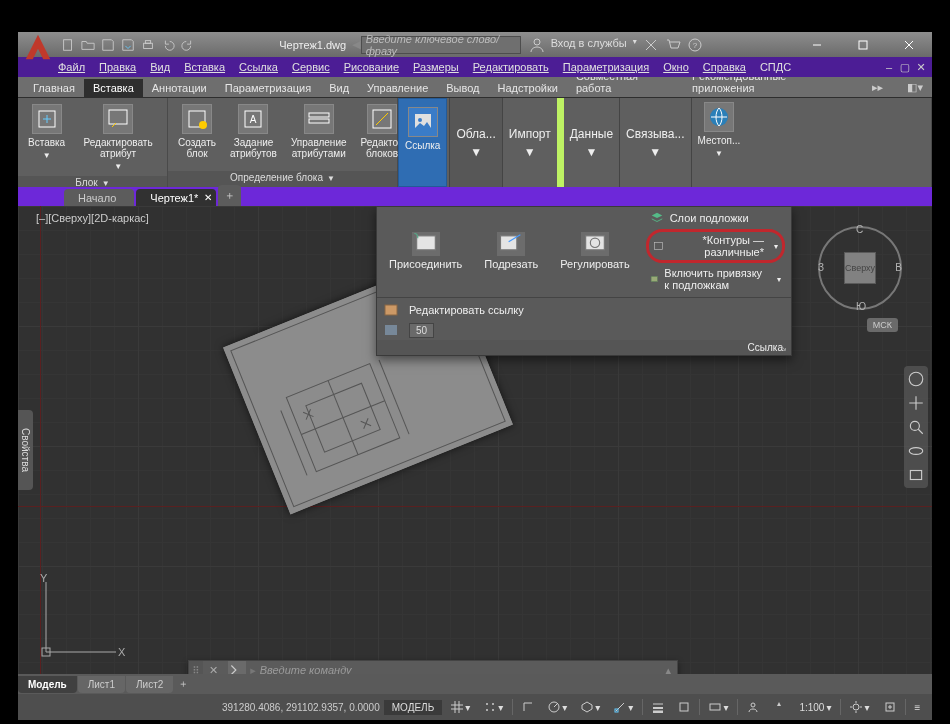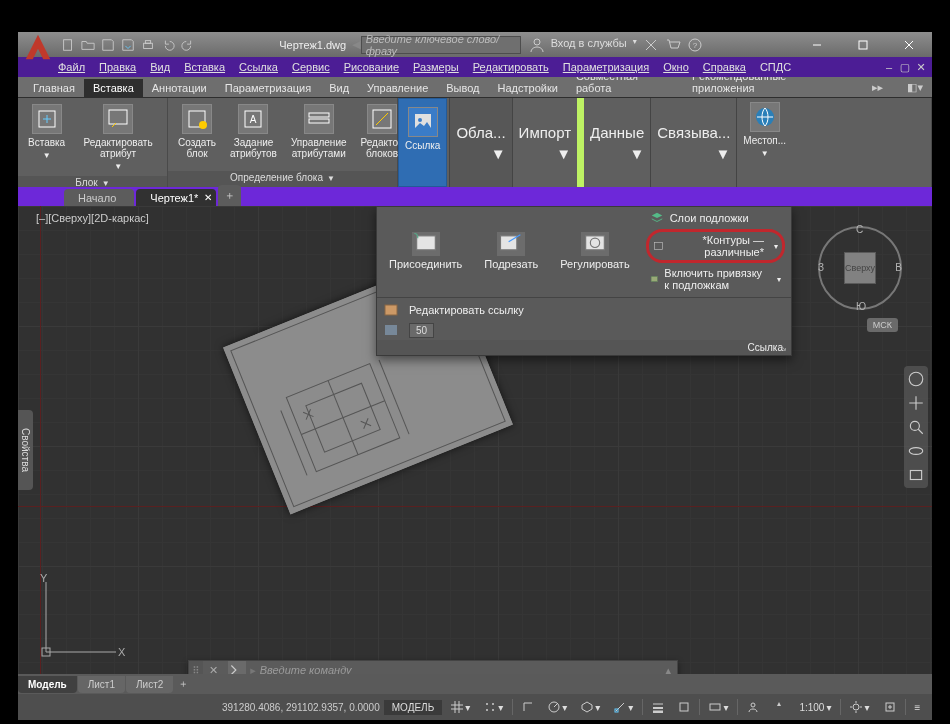--- a/index.html
+++ b/index.html
@@ -37,21 +37,21 @@
 
 .ribbon { height:90px; background:#5f5f5f; display:flex; border-top:1px solid #2e2e2e; }
 .panel { border-right:1px solid #4a4a4a; display:flex; flex-direction:column; padding:2px 4px 0 4px; }
 .panel .prow { display:flex; gap:2px; flex:1; }
 .panel .ptitle { height:16px; text-align:center; font-size:10px; color:#ddd; background:#555; margin:0 -4px; padding-top:1px; }
 .panel .ptitle .drop { font-size:8px; margin-left:4px; }
 .rbtn { display:flex; flex-direction:column; align-items:center; justify-content:flex-start; padding:4px 6px; color:#eee; font-size:10px; cursor:pointer; text-align:center; line-height:11px; }
 .rbtn.big .ricon { width:30px; height:30px; margin-bottom:3px; background:#777; display:flex; align-items:center; justify-content:center; border:1px solid #888; }
 .rbtn.big.blue { background:#2f6db3; border:1px solid #245a96; }
 .rbtn .drop { font-size:8px; margin-top:2px; }
-.rsmall { display:flex; align-items:flex-end; gap:4px; color:#eee; font-size:15px; padding:18px 6px; cursor:pointer; }
+.rsmall { display:flex; align-items:center; gap:4px; color:#eee; font-size:12px; padding:18px 6px; cursor:pointer; }
 .rbtn svg, .rsmall svg { width:24px; height:24px; fill:#fff; }
 
 
 .doctabs { height:19px; background:#6d28d9; display:flex; align-items:flex-end; padding-left:46px; font-size:11px; }
 .dtab { padding:3px 18px 2px 14px; background:#5c5c5c; color:#ccc; border-radius:4px 4px 0 0; margin-right:2px; position:relative; cursor:pointer; }
 .dtab.active { background:#313131; color:#fff; }
 .dtab .x { position:absolute; right:4px; top:3px; font-size:10px; }
 
 
 .workspace { flex:1; position:relative; background:#313131; overflow:hidden; }

